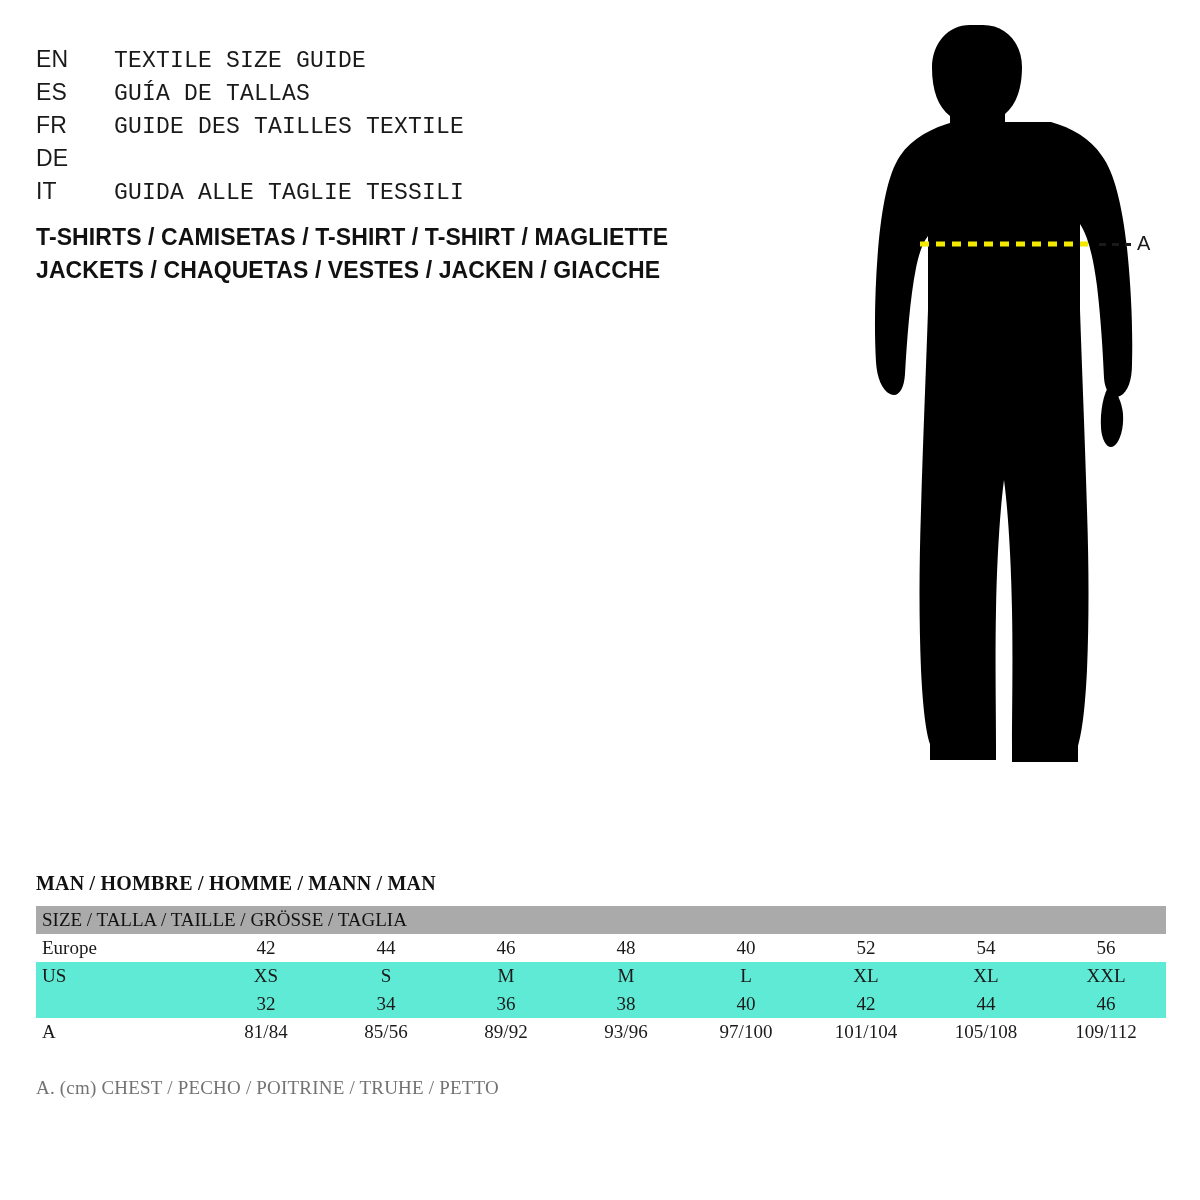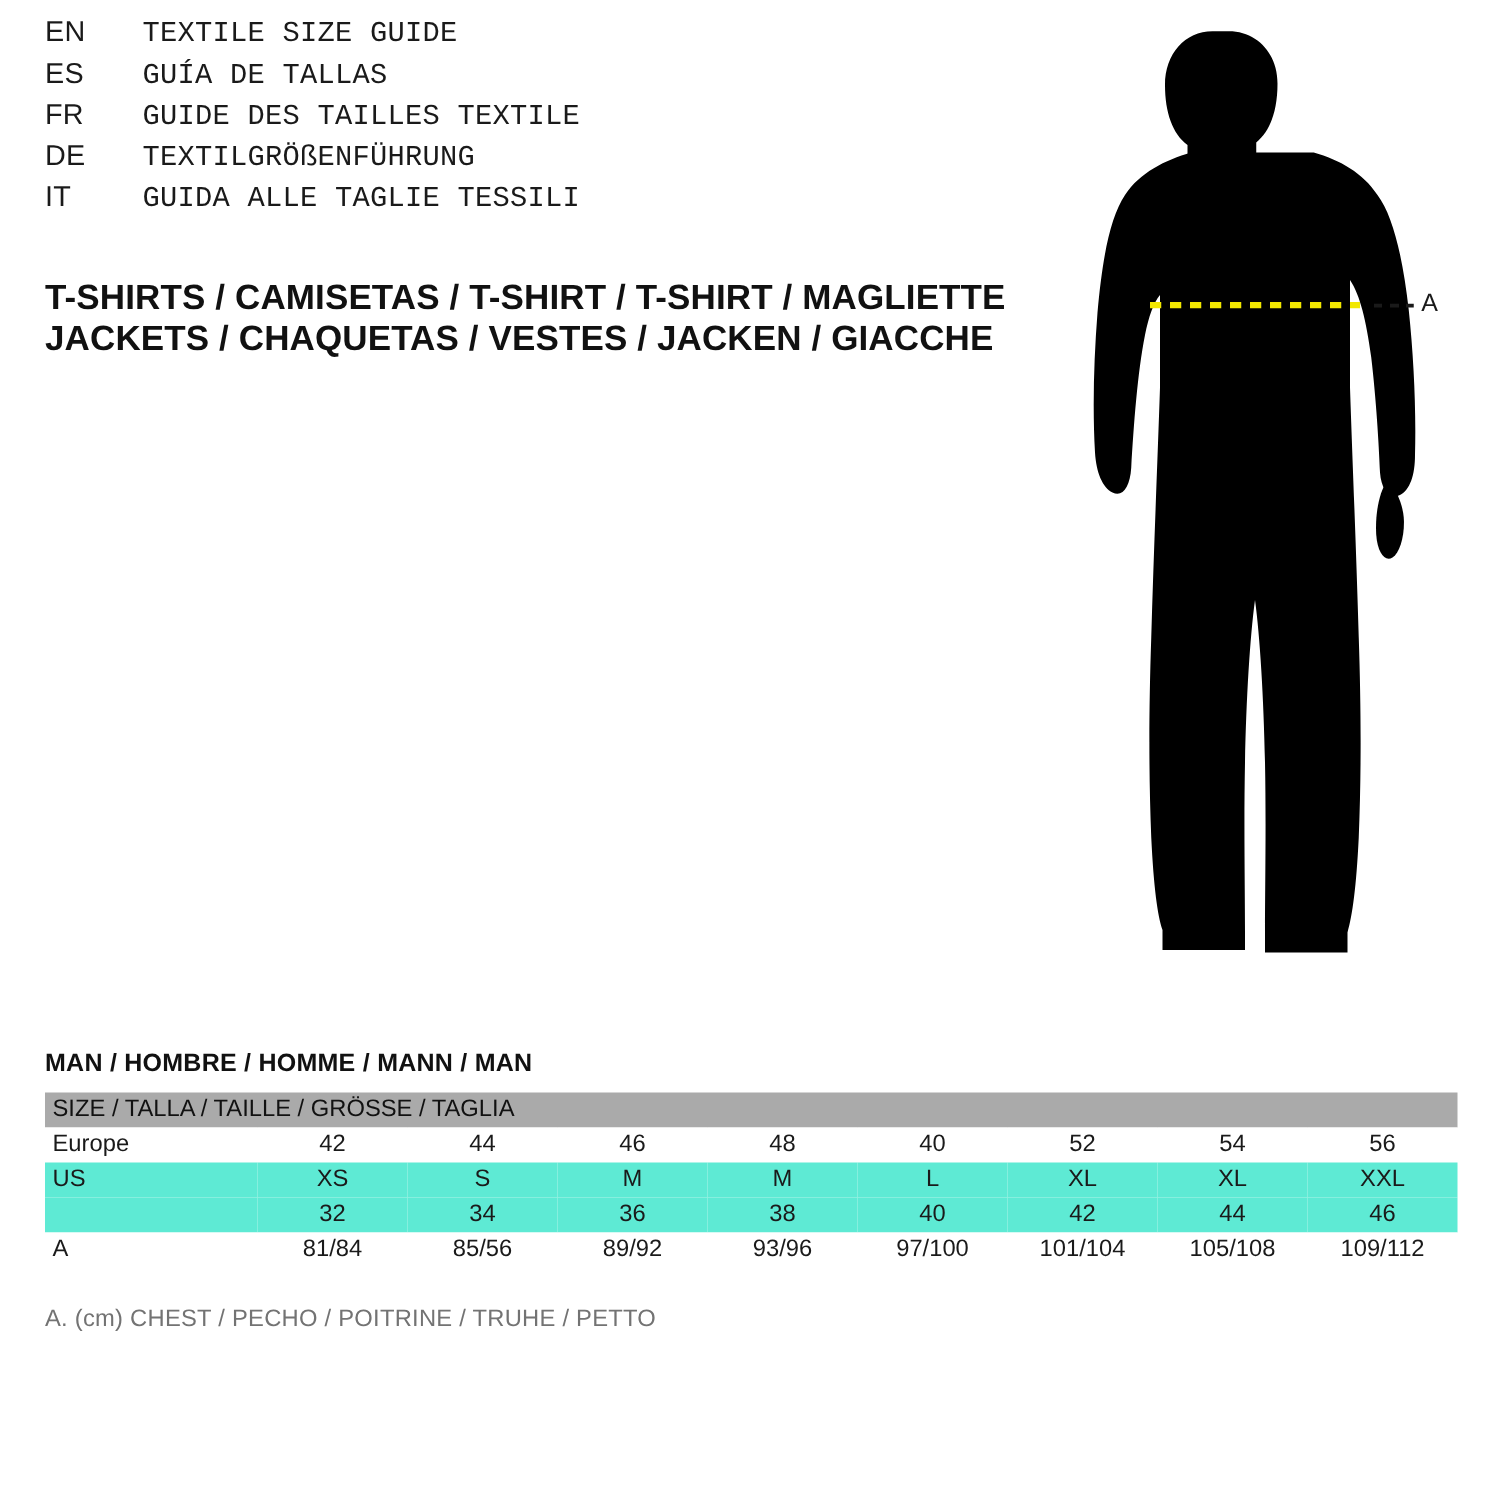--- a/index.html
+++ b/index.html
@@ -13,21 +13,21 @@
     font-family: "Liberation Sans", sans-serif;
     color: #1a1a1a;
     position: relative;
     overflow: hidden;
   }
 
   
   #lang-block {
     position: absolute;
     left: 36px;
-    top: 12px;
+    top: 46px;
     width: 760px;
   }
   .lang-row {
     display: flex;
     align-items: baseline;
     height: 33px;
     font-size: 23px;
     letter-spacing: 0.2px;
   }
   .lang-code {
@@ -41,21 +41,21 @@
   }
 
   
   #category-block {
     position: absolute;
     left: 36px;
     top: 221px;
     width: 800px;
   }
   .category-line {
-    font-size: 28px;
+    font-size: 23px;
     font-weight: bold;
     line-height: 33px;
     letter-spacing: 0.1px;
     color: #111111;
     white-space: nowrap;
   }
 
   
   #figure-wrap {
     position: absolute;
@@ -80,22 +80,23 @@
     top: 233px;
     width: 32px;
     height: 3px;
     background: repeating-linear-gradient(to right, #1a1a1a 0 7px, rgba(0,0,0,0) 7px 13px);
   }
 
   
   #table-section {
     position: absolute;
     left: 36px;
-    top: 840px;
+    top: 872px;
     width: 1130px;
+    font-family: Liberation Serif, serif;
   }
   #man-heading {
     font-size: 20px;
     font-weight: bold;
     color: #111111;
     margin-bottom: 11px;
     letter-spacing: 0.2px;
   }
   table#size-table {
     border-collapse: collapse;
@@ -146,21 +147,20 @@
   <div class="lang-row">
     <span class="lang-code">ES</span>
     <span class="lang-text">GUÍA DE TALLAS</span>
   </div>
   <div class="lang-row">
     <span class="lang-code">FR</span>
     <span class="lang-text">GUIDE DES TAILLES TEXTILE</span>
   </div>
   <div class="lang-row">
     <span class="lang-code">DE</span>
-    <span class="lang-text">TEXTILGRÖßENFÜHRUNG</span>
   </div>
   <div class="lang-row">
     <span class="lang-code">IT</span>
     <span class="lang-text">GUIDA ALLE TAGLIE TESSILI</span>
   </div>
 </div>
 
 <div id="category-block">
   <div class="category-line">T-SHIRTS / CAMISETAS / T-SHIRT / T-SHIRT / MAGLIETTE</div>
   <div class="category-line">JACKETS / CHAQUETAS / VESTES / JACKEN / GIACCHE</div>

